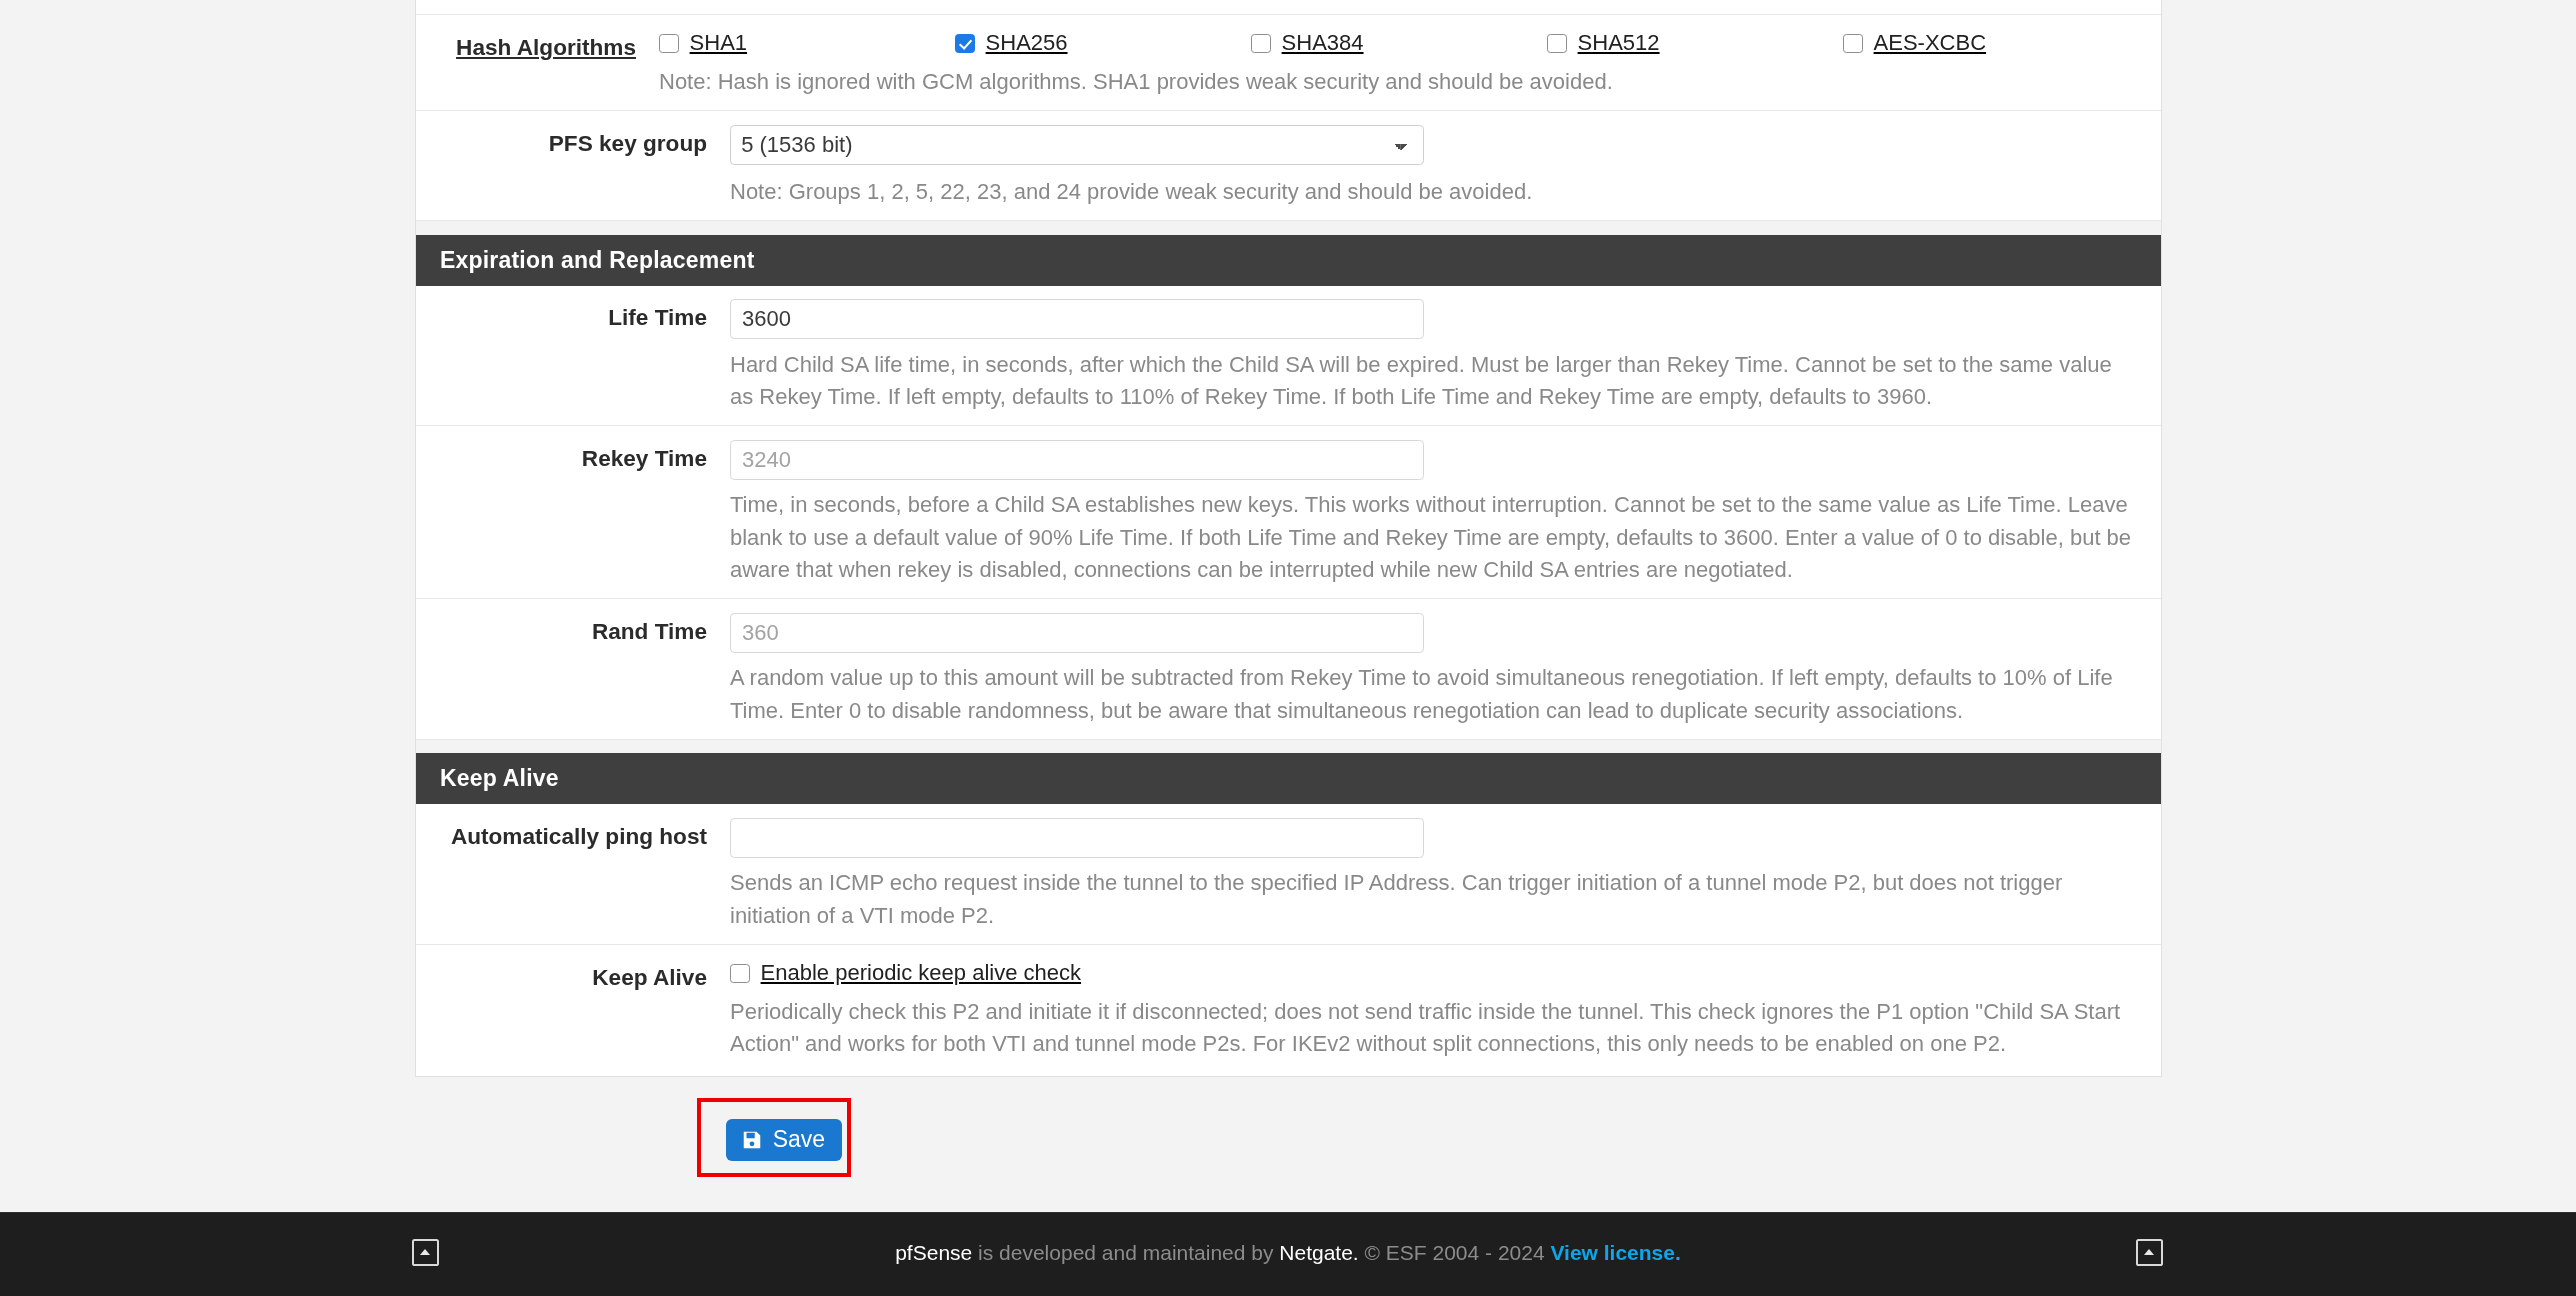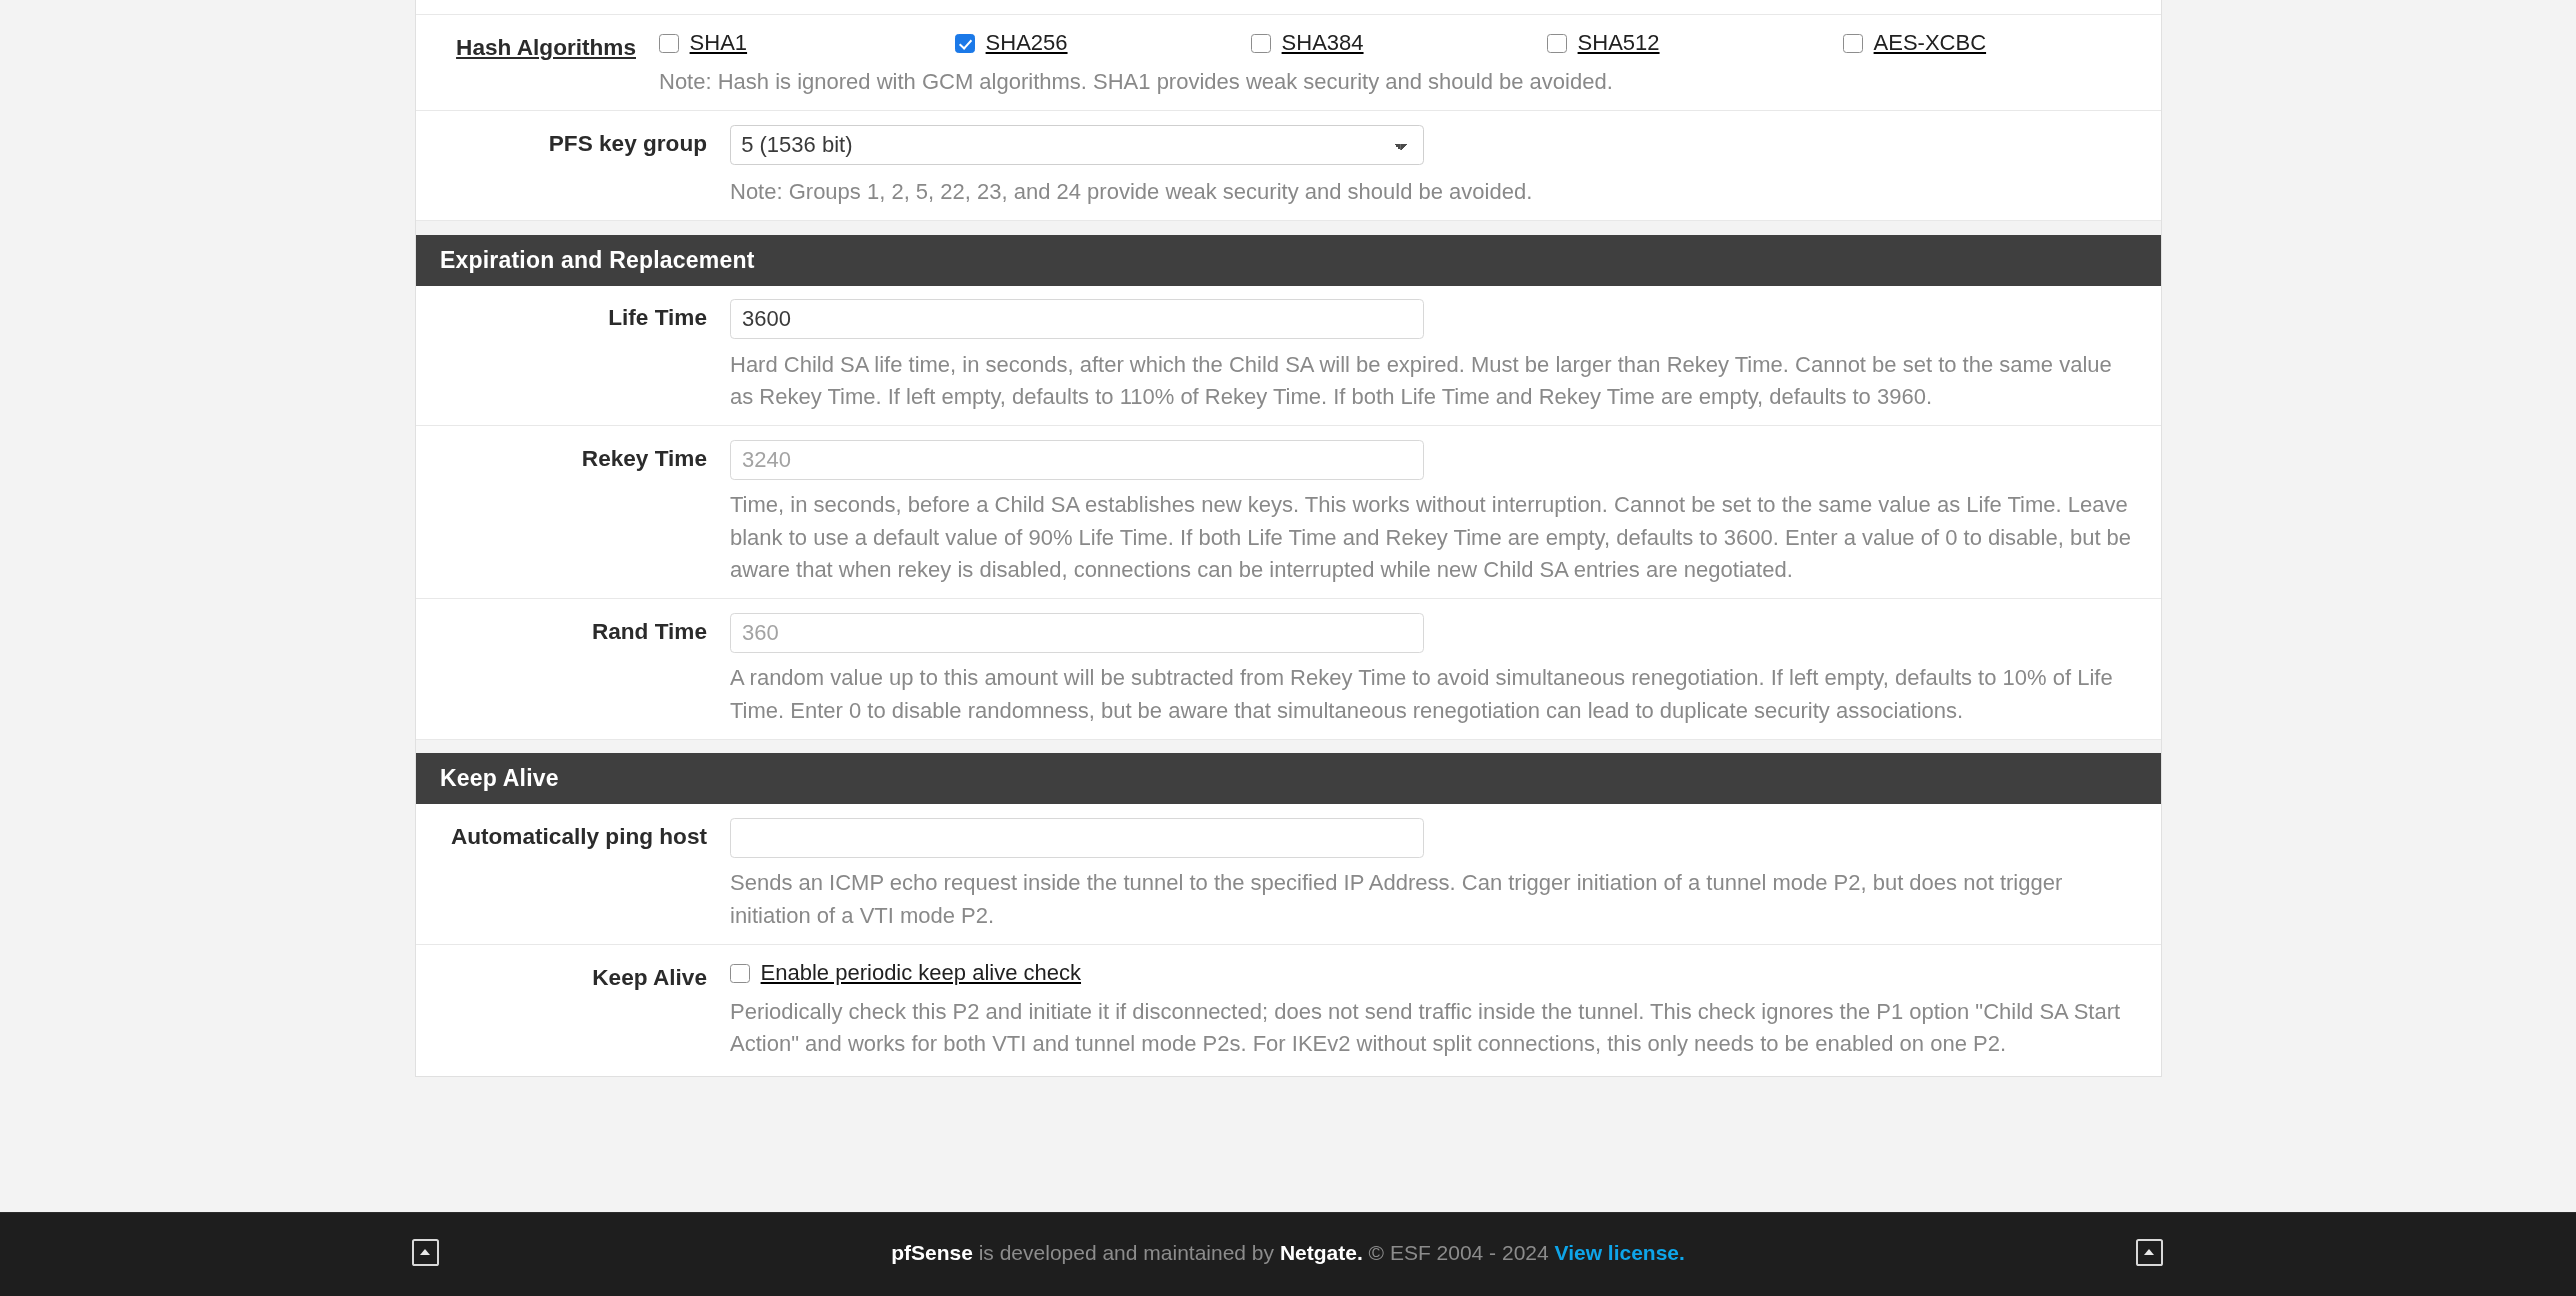--- a/index.html
+++ b/index.html
@@ -208,21 +208,21 @@
     border-top: 0.9px solid #2c2c2c;
   }
   .footer-text {
     position: absolute;
     left: 0; right: 0;
     top: 28px;
     text-align: center;
     font-size: 21px;
     color: #8c8c8c;
   }
-  .footer-text b { color: #ffffff; font-weight: bold; }
+  .footer-text b { color: #ffffff; font-weight: normal; }
   .footer-text .lic { color: #0ea5e9; font-weight: bold; }
   .scroll-icon {
     position: absolute;
     top: 25.6px;
     width: 27px; height: 27px;
     border: 2.1px solid #d9d9d9;
     border-radius: 2.6px;
   }
   .scroll-icon.left { left: 412px; }
   .scroll-icon.right { left: 2136px; }
@@ -340,20 +340,29 @@
             <span class="cbox"></span>
             <span class="cb-label">Enable periodic keep alive check</span>
           </div>
         </div>
         <div class="note">Periodically check this P2 and initiate it if disconnected; does not send traffic inside the tunnel. This check ignores the P1 option "Child SA Start Action" and works for both VTI and tunnel mode P2s. For IKEv2 without split connections, this only needs to be enabled on one P2.</div>
       </div>
     </div>
 
   </div>
 
+  <div class="save-area">
+    <div class="save-highlight"></div>
+    <button class="save-btn">
+      <svg class="save-icon" viewBox="0 0 24 24" aria-hidden="true">
+        <path fill="#ffffff" d="M3 3h14l4 4v14H3V3zm3 1v6h9V4H6zm6 9.5a2.6 2.6 0 1 0 0 5.2 2.6 2.6 0 0 0 0-5.2z"></path>
+      </svg>
+      <span class="save-label">Save</span>
+    </button>
+  </div>
 
   <div class="footer">
     <div class="scroll-icon left"></div>
     <div class="scroll-icon right"></div>
     <div class="footer-text">
       <b>pfSense</b><span> is developed and maintained by </span><b>Netgate.</b><span> © ESF 2004 - 2024 </span><span class="lic">View license.</span>
     </div>
   </div>
 
 </div>

